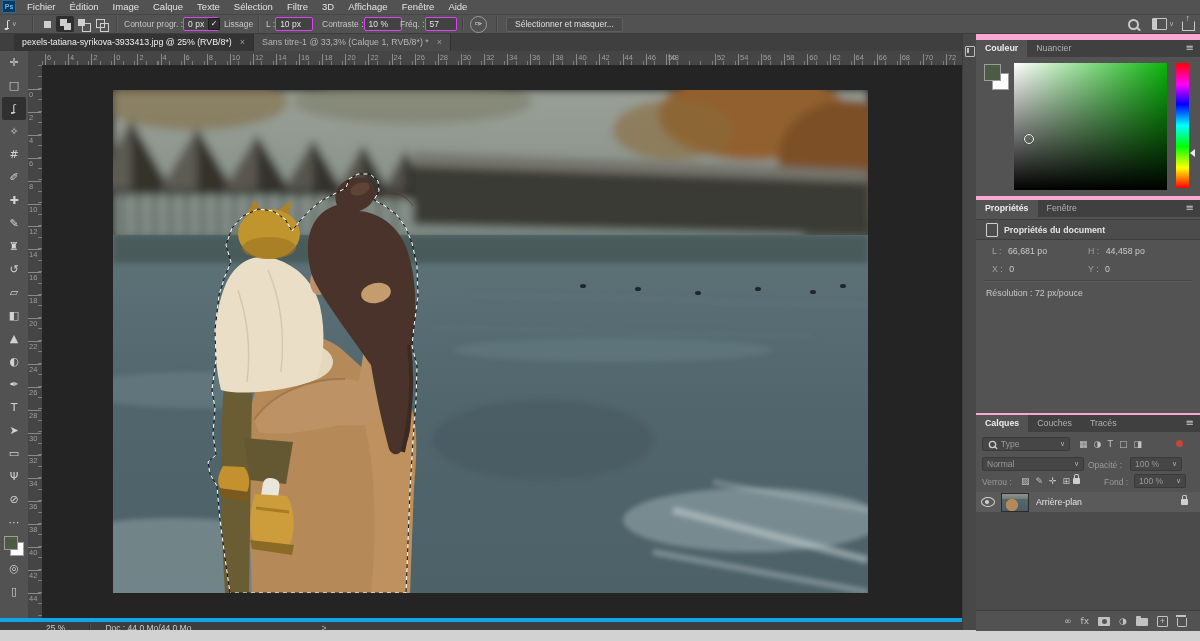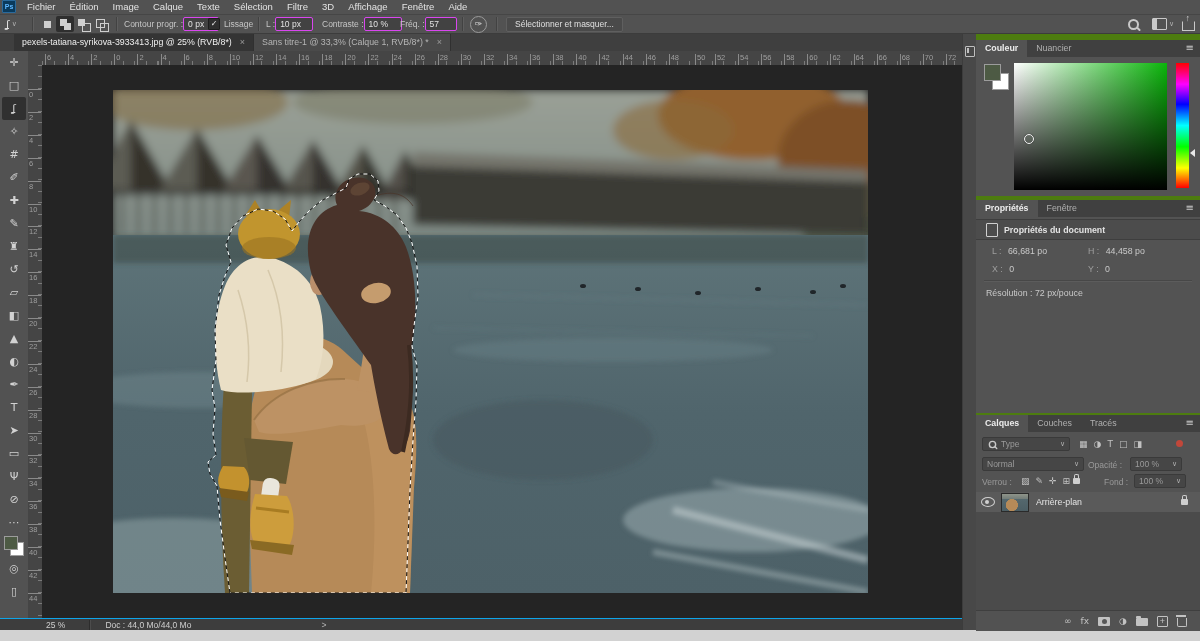--- a/index.html
+++ b/index.html
@@ -68,33 +68,33 @@
   #ruler-top .num::before{content:"";position:absolute;left:-2px;top:1px;height:13px;width:1px;background:#8a8a8a;}
   #ruler-left{left:28px;top:65px;width:14px;height:553px;background:#454545;border-right:1px solid #363636;overflow:hidden;}
   #ruler-left .ticks{position:absolute;right:0;top:0;bottom:0;width:4px;
     background:repeating-linear-gradient(180deg,#7a7a7a 0 1px,transparent 1px 11.45px);}
   #ruler-left .num{position:absolute;left:1px;font-size:7.5px;color:#9f9f9f;}
   #ruler-left .num::before{content:"";position:absolute;left:-1px;top:-1px;width:13px;height:1px;background:#8a8a8a;}
   #viewport{left:42px;top:65px;width:920px;height:553px;background:#242424;}
   #photo{position:absolute;left:71px;top:25px;width:755px;height:503px;}
 
   
-  #statusbar{left:0;top:618px;width:962px;height:12px;background:#3d3d3d;border-top:1px solid #0ea5e9;
+  #statusbar{left:0;top:618px;width:962px;height:12px;background:#3d3d3d;border-top:4px solid #0ea5e9;
     display:flex;align-items:center;font-size:8.5px;color:#cfcfcf;}
   #statusbar .zoom-field{margin-left:36px;padding:0 10px;}
   #statusbar .sb-sep{width:1px;height:10px;background:#2d2d2d;border-right:1px solid #4c4c4c;margin:0 14px;}
   #bottomstrip{left:0;top:630px;width:1200px;height:11px;background:#d2d2d2;}
 
   
   #dockstrip{left:962px;top:34px;width:14px;height:596px;background:#484848;border-left:1px solid #3c3c3c;}
   .dock-icon{margin:12px auto 0 auto;width:8px;height:9px;border:1px solid #bfbfbf;border-radius:1px;position:relative;}
   .dock-icon::after{content:"";position:absolute;left:1px;top:1px;width:2px;height:5px;background:#bfbfbf;}
 
   
-  #panels{left:976px;top:34px;width:224px;height:565px;background:#4d7c0f;}
+  #panels{left:976px;top:34px;width:224px;height:565px;background:#f9a8d4;}
   .panel{position:absolute;left:0;width:224px;background:#535353;}
   .panel-tabs{position:relative;height:17px;background:#404040;display:flex;}
   .panel-tab{height:17px;line-height:17px;padding:0 9px;font-size:8.8px;color:#b0b0b0;}
   .panel-tab.active{background:#535353;color:#ececec;font-weight:bold;}
   .panel-menu{position:absolute;right:6px;top:2px;color:#c9c9c9;font-size:10px;}
 
   
   #color-field{position:absolute;left:38px;top:23px;width:153px;height:127px;
     background:linear-gradient(to top,#000,rgba(0,0,0,0)),linear-gradient(to right,#fff,#0bb50b);}
   #color-cursor{position:absolute;width:8px;height:8px;border:1px solid #f2f2f2;border-radius:50%;
@@ -299,21 +299,21 @@
       <span class="num" style="left: 420.8px;">30</span>
       <span class="num" style="left: 443.9px;">32</span>
       <span class="num" style="left: 467px;">34</span>
       <span class="num" style="left: 490.1px;">36</span>
       <span class="num" style="left: 513.2px;">38</span>
       <span class="num" style="left: 536.3px;">40</span>
       <span class="num" style="left: 559.4px;">42</span>
       <span class="num" style="left: 582.5px;">44</span>
       <span class="num" style="left: 605.6px;">46</span>
       <span class="num" style="left: 628.7px;">48</span>
-      <span class="num" style="left: 655px;">50</span>
+      <span class="num" style="left: 626px;">50</span>
       <span class="num" style="left: 674.9px;">52</span>
       <span class="num" style="left: 698px;">54</span>
       <span class="num" style="left: 721.1px;">56</span>
       <span class="num" style="left: 744.2px;">58</span>
       <span class="num" style="left: 767.3px;">60</span>
       <span class="num" style="left: 790.4px;">62</span>
       <span class="num" style="left: 813.5px;">64</span>
       <span class="num" style="left: 836.6px;">66</span>
       <span class="num" style="left: 859.7px;">68</span>
       <span class="num" style="left: 882.8px;">70</span>

